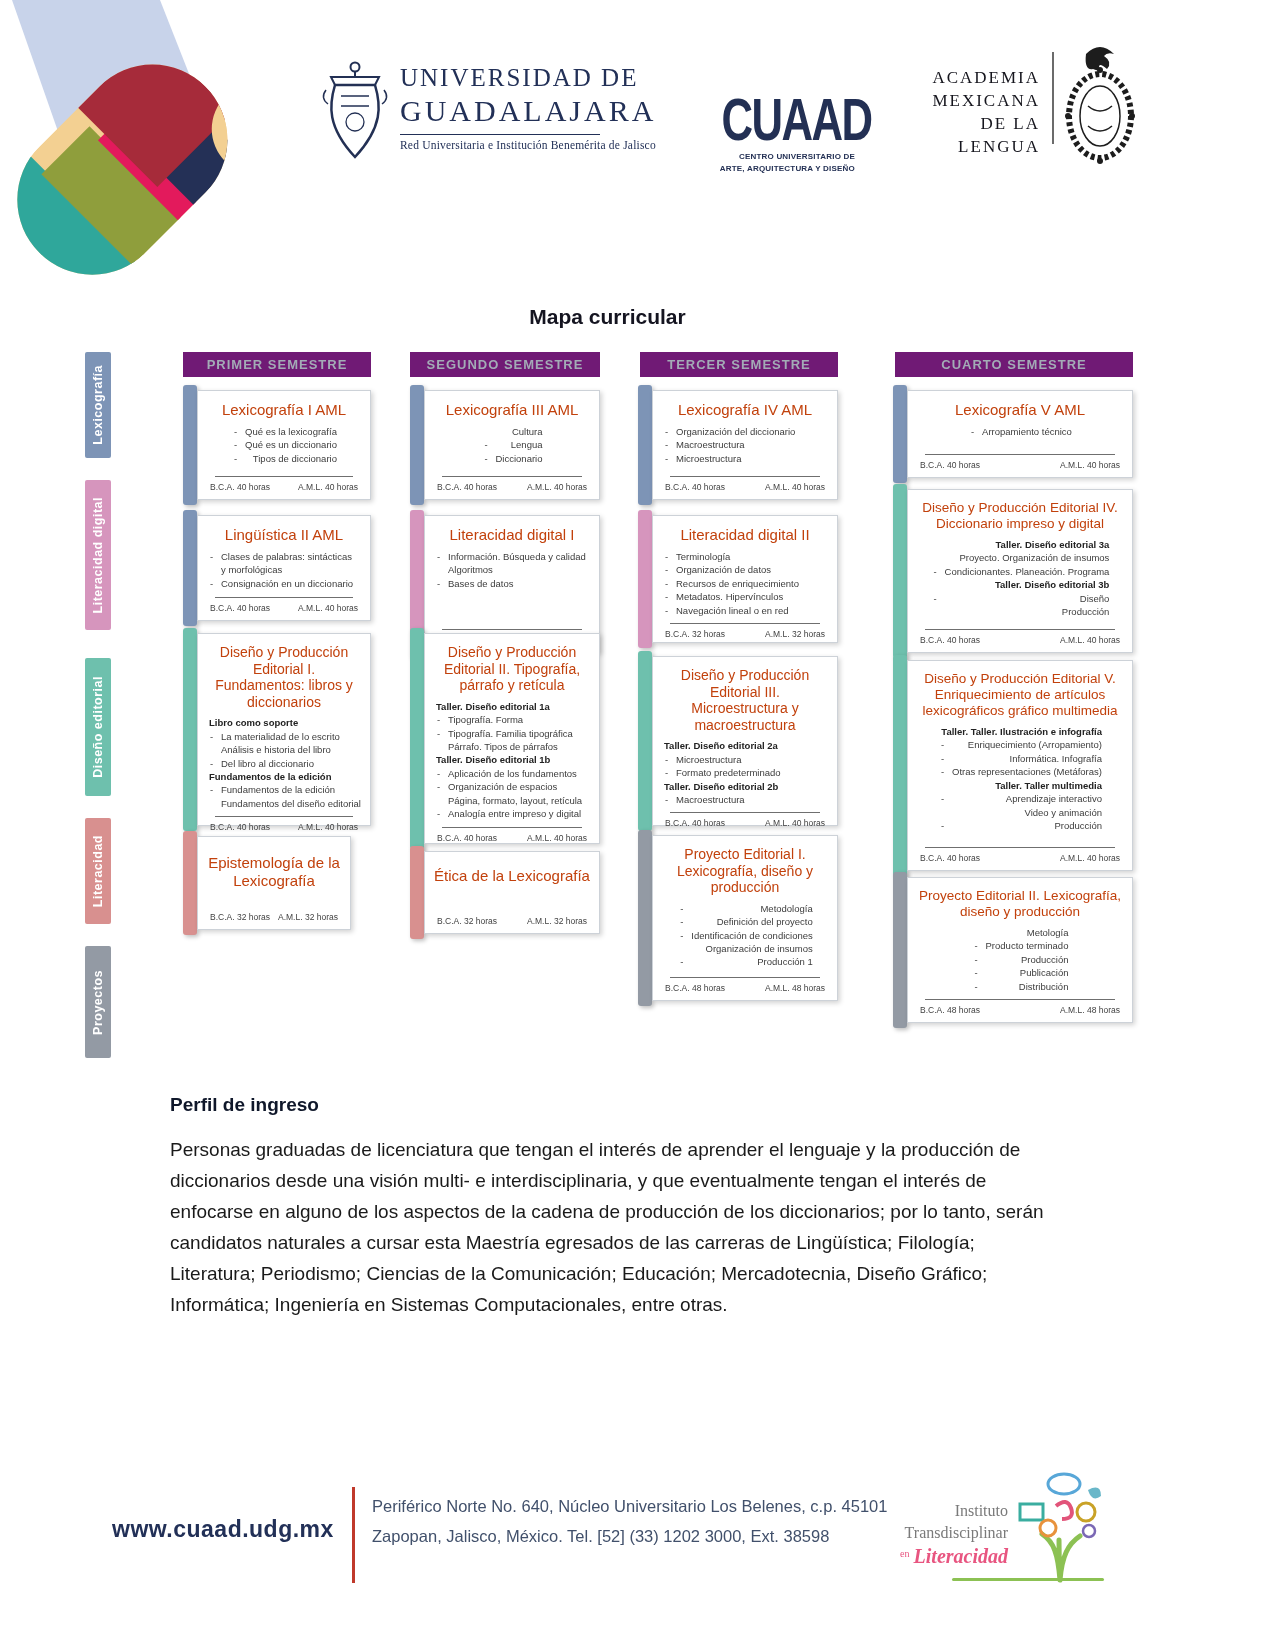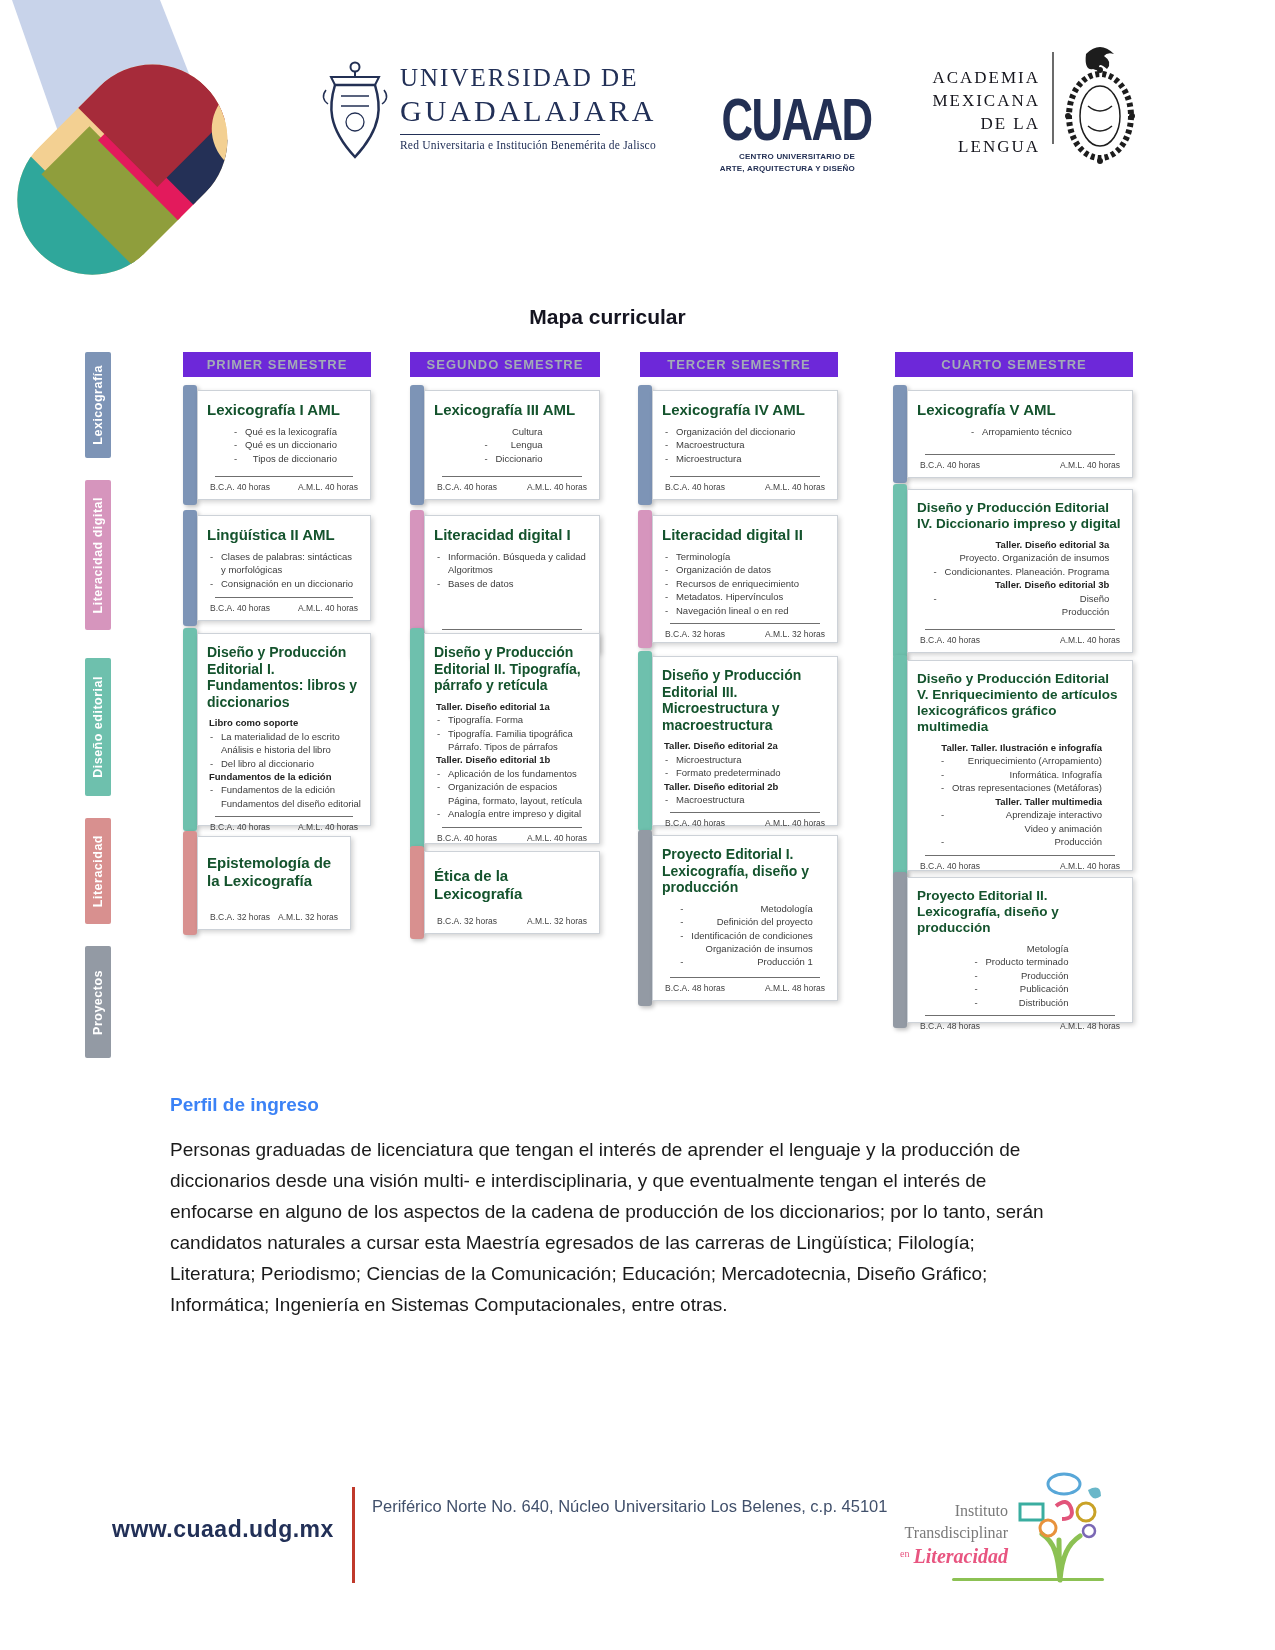--- a/index.html
+++ b/index.html
@@ -19,47 +19,47 @@
              transform:scaleX(.78) scaleY(1.05);transform-origin:center top;}
   .cuaad-sub{font-size:8px;font-weight:bold;letter-spacing:.2px;margin-top:6px;line-height:1.5;}
 
   .aml-text{left:890px;top:66px;width:150px;text-align:right;color:#15151d;
             font-family:"Liberation Serif",serif;font-size:17px;letter-spacing:2px;line-height:23px;}
   .aml-divider{left:1052px;top:52px;width:2px;height:92px;background:#6b6b6b;}
 
   
   .map-title{left:0;top:305px;width:1215px;text-align:center;font-size:21px;font-weight:bold;color:#141420;}
 
-  .sem-head{height:25px;background:#6d28d9;color:#a3abb6;font-weight:bold;font-size:13px;
+  .sem-head{height:25px;background:#701a75;color:#a3abb6;font-weight:bold;font-size:13px;
             letter-spacing:1px;display:flex;align-items:center;justify-content:center;top:352px;}
 
   .vlabel{width:26px;border-radius:2px;display:flex;align-items:center;justify-content:center;
           color:#fff;font-weight:bold;font-size:12.5px;letter-spacing:.5px;left:85px;}
   .vlabel span{writing-mode:vertical-rl;transform:rotate(180deg);white-space:nowrap;}
 
   .card{position:absolute;}
   .strip{position:absolute;left:0;top:-5px;bottom:-5px;width:14px;border-radius:3px;
          box-shadow:2px 2px 4px rgba(0,0,0,.25);}
   .cbody{position:absolute;left:14px;right:0;top:0;bottom:0;background:#fff;
          border:1px solid #cdd2d8;box-shadow:2px 2px 5px rgba(0,0,0,.18);
          display:flex;flex-direction:column;padding:9px 9px 6px;box-sizing:border-box;}
-  .ctitle{font-weight:bold;color:#14532d;font-size:14px;line-height:1.18;margin:1px 0 6px;}
+  .ctitle{font-weight:normal;text-align:center;color:#c2410c;font-size:14px;line-height:1.18;margin:1px 0 6px;}
   .t15{font-size:15px;}
   .t13{font-size:13.5px;}
   .lines{font-size:9.5px;color:#3c3c3c;line-height:1.42;}
   .center .lines{width:fit-content;margin:0 auto;text-align:right;}
   .ln{position:relative;padding-left:14px;}
   .ln.dash::before{content:"-";position:absolute;left:3px;}
   .ln.head{padding-left:2px;font-weight:bold;color:#222;}
   .cfoot{margin-top:auto;}
   .divline{border-top:1px solid #6f6f6f;margin:6px 8px 5px;}
   .hours{display:flex;justify-content:space-between;font-size:8.5px;color:#3f3f3f;padding:0 3px 1px;}
 
   
-  .profile-h{left:170px;top:1094px;font-size:19px;font-weight:bold;color:#3b82f6;}
+  .profile-h{left:170px;top:1094px;font-size:19px;font-weight:bold;color:#0f172a;}
   .profile-p{left:170px;top:1135px;width:882px;font-size:19px;line-height:1.63;color:#1a1a1a;}
 
   
   .site{left:112px;top:1516px;font-size:23px;font-weight:bold;color:#223057;letter-spacing:.5px;}
   .foot-red{left:352px;top:1487px;width:3px;height:96px;background:#c0392b;}
   .address{left:372px;top:1492px;font-size:16.5px;line-height:1.8;color:#41506b;}
   .inst-text{left:862px;top:1500px;width:146px;text-align:right;color:#7a7a7a;
              font-family:"Liberation Serif",serif;font-size:16px;line-height:1.35;}
   .inst-script{color:#e85580;font-style:italic;font-weight:bold;font-size:20px;
                font-family:"Liberation Serif",serif;}
@@ -461,20 +461,21 @@
   </div>
 </div>
 
 <div class="abs profile-h">Perfil de ingreso</div>
 <div class="abs profile-p">Personas graduadas de licenciatura que tengan el interés de aprender el lenguaje y la producción de diccionarios desde una visión multi- e interdisciplinaria, y que eventualmente tengan el interés de enfocarse en alguno de los aspectos de la cadena de producción de los diccionarios; por lo tanto, serán candidatos naturales a cursar esta Maestría egresados de las carreras de Lingüística; Filología; Literatura; Periodismo; Ciencias de la Comunicación; Educación; Mercadotecnia, Diseño Gráfico; Informática; Ingeniería en Sistemas Computacionales, entre otras.</div>
 
 <div class="abs site">www.cuaad.udg.mx</div>
 <div class="abs foot-red"></div>
 <div class="abs address">
   <div>Periférico Norte No. 640, Núcleo Universitario Los Belenes, c.p. 45101</div>
+  <div>Zapopan, Jalisco, México. Tel. [52] (33) 1202 3000,  Ext. 38598</div>
 </div>
 
 <div class="abs inst-text">
   <div>Instituto</div>
   <div>Transdisciplinar</div>
   <div>
     <span class="inst-en">en</span>
     <span class="inst-script">Literacidad</span>
   </div>
 </div>

